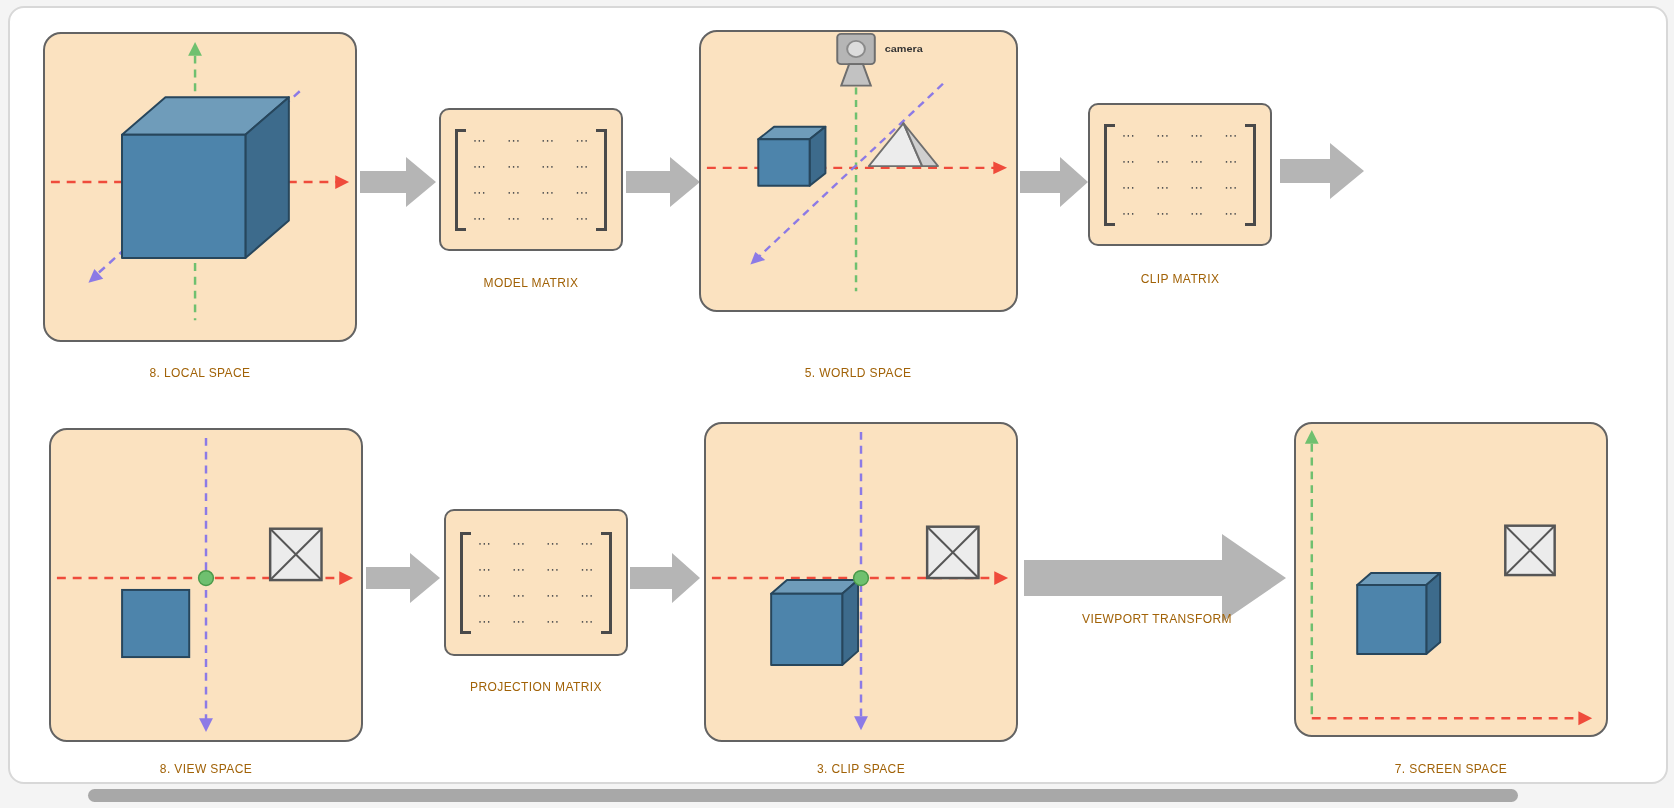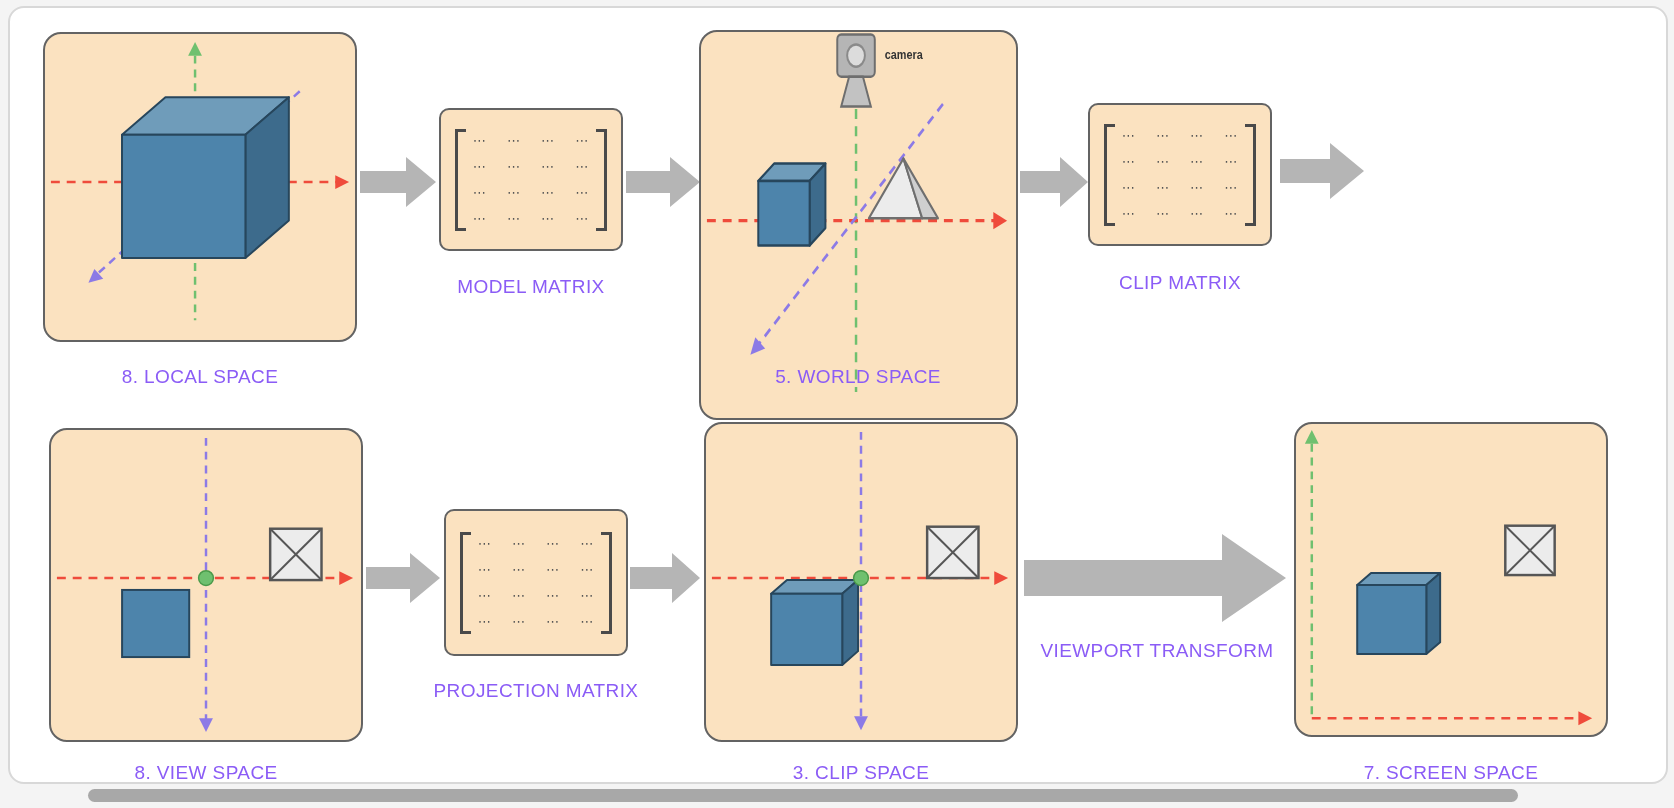--- a/index.html
+++ b/index.html
@@ -11,21 +11,21 @@
   .panel svg{position:absolute;left:0;top:0;width:100%;height:100%;overflow:visible;}
   .matrix{position:absolute;background:var(--panel-fill,#fbe2c0);
           border:2.5px solid var(--panel-border,#636363);border-radius:10px;box-sizing:border-box;
           display:flex;align-items:center;justify-content:space-between;padding:0 14px;}
   .bracket{width:11px;height:102px;border:3px solid #4a4a4a;box-sizing:border-box;}
   .bracket.left{border-right:none;}
   .bracket.right{border-left:none;}
   .mrows{flex:1;display:flex;flex-direction:column;justify-content:space-between;height:92px;padding:0 6px;}
   .mrow{font-size:13px;color:#555;text-align:center;word-spacing:15px;letter-spacing:1px;
         line-height:14px;font-family:"DejaVu Sans",sans-serif;}
-  .plabel{position:absolute;transform:translateX(-50%);font-size:19px;color:#8b5cf6;
+  .plabel{position:absolute;transform:translateX(-50%);font-size:12px;color:#a16207;
           letter-spacing:.4px;white-space:nowrap;font-family:"Liberation Sans",sans-serif;}
   .flow-arrow{position:absolute;}
   .flow-arrow polygon{fill:var(--arrow-gray,#b5b5b5);}
   .axis{fill:none;stroke-width:2.5;}
   .axis.red{stroke:var(--axis-x-red,#ef4b3b);stroke-dasharray:9 7;}
   .axis.green{stroke:var(--axis-y-green,#6fc06f);stroke-dasharray:8 6;}
   .axis.purple{stroke:var(--axis-z-purple,#8c7ae6);stroke-dasharray:8 6;}
   .ah-red{fill:var(--axis-x-red,#ef4b3b);}
   .ah-green{fill:var(--axis-y-green,#6fc06f);}
   .ah-purple{fill:var(--axis-z-purple,#8c7ae6);}
@@ -80,21 +80,21 @@
       <div class="mrow">⋯ ⋯ ⋯ ⋯</div>
     </div>
     <div class="bracket right"></div>
   </div>
   <div class="plabel" style="left:531px;top:276px">MODEL MATRIX</div>
 
   <svg class="flow-arrow" style="left:626px;top:152px" width="76" height="60" viewBox="0 0 76 60">
     <polygon points="0,19 44,19 44,5 74,30 44,55 44,41 0,41"></polygon>
   </svg>
 
-  <div class="panel" style="left:699px;top:30px;width:319px;height:390px">
+  <div class="panel" style="left:699px;top:30px;width:319px;height:282px">
     <svg viewBox="0 0 319 311" preserveAspectRatio="none">
       <g>
         <line class="axis green" x1="157" y1="62" x2="157" y2="290"></line>
       </g>
       <g>
         <line class="axis red" x1="6" y1="152" x2="298" y2="152"></line>
         <polygon class="ah-red" points="310,152 296,145 296,159"></polygon>
       </g>
       <g>
         <line class="axis purple" x1="245" y1="58" x2="58" y2="252"></line>
@@ -203,21 +203,21 @@
         <polygon class="cube-front" points="66,172 138,172 138,244 66,244"></polygon>
       </g>
       <circle cx="157" cy="156" r="7.5" style="fill:#6fc06f;stroke:#4a9a4a;stroke-width:1.5"></circle>
     </svg>
   </div>
   <div class="plabel" style="left:861px;top:762px">3. CLIP SPACE</div>
 
   <svg class="flow-arrow" style="left:1024px;top:526px" width="268" height="104" viewBox="0 0 268 104">
     <polygon points="0,34 198,34 198,8 262,52 198,96 198,70 0,70"></polygon>
   </svg>
-  <div class="plabel" style="left:1157px;top:640px">VIEWPORT TRANSFORM</div>
+  <div class="plabel" style="left:1157px;top:612px">VIEWPORT TRANSFORM</div>
 
   <div class="panel" style="left:1294px;top:422px;width:314px;height:315px">
     <svg viewBox="0 0 314 315" preserveAspectRatio="none">
       <g>
         <line class="axis green" x1="16" y1="20" x2="16" y2="298"></line>
         <polygon class="ah-green" points="16,6 9,20 23,20"></polygon>
       </g>
       <g>
         <line class="axis red" x1="16" y1="298" x2="288" y2="298"></line>
         <polygon class="ah-red" points="300,298 286,291 286,305"></polygon>

